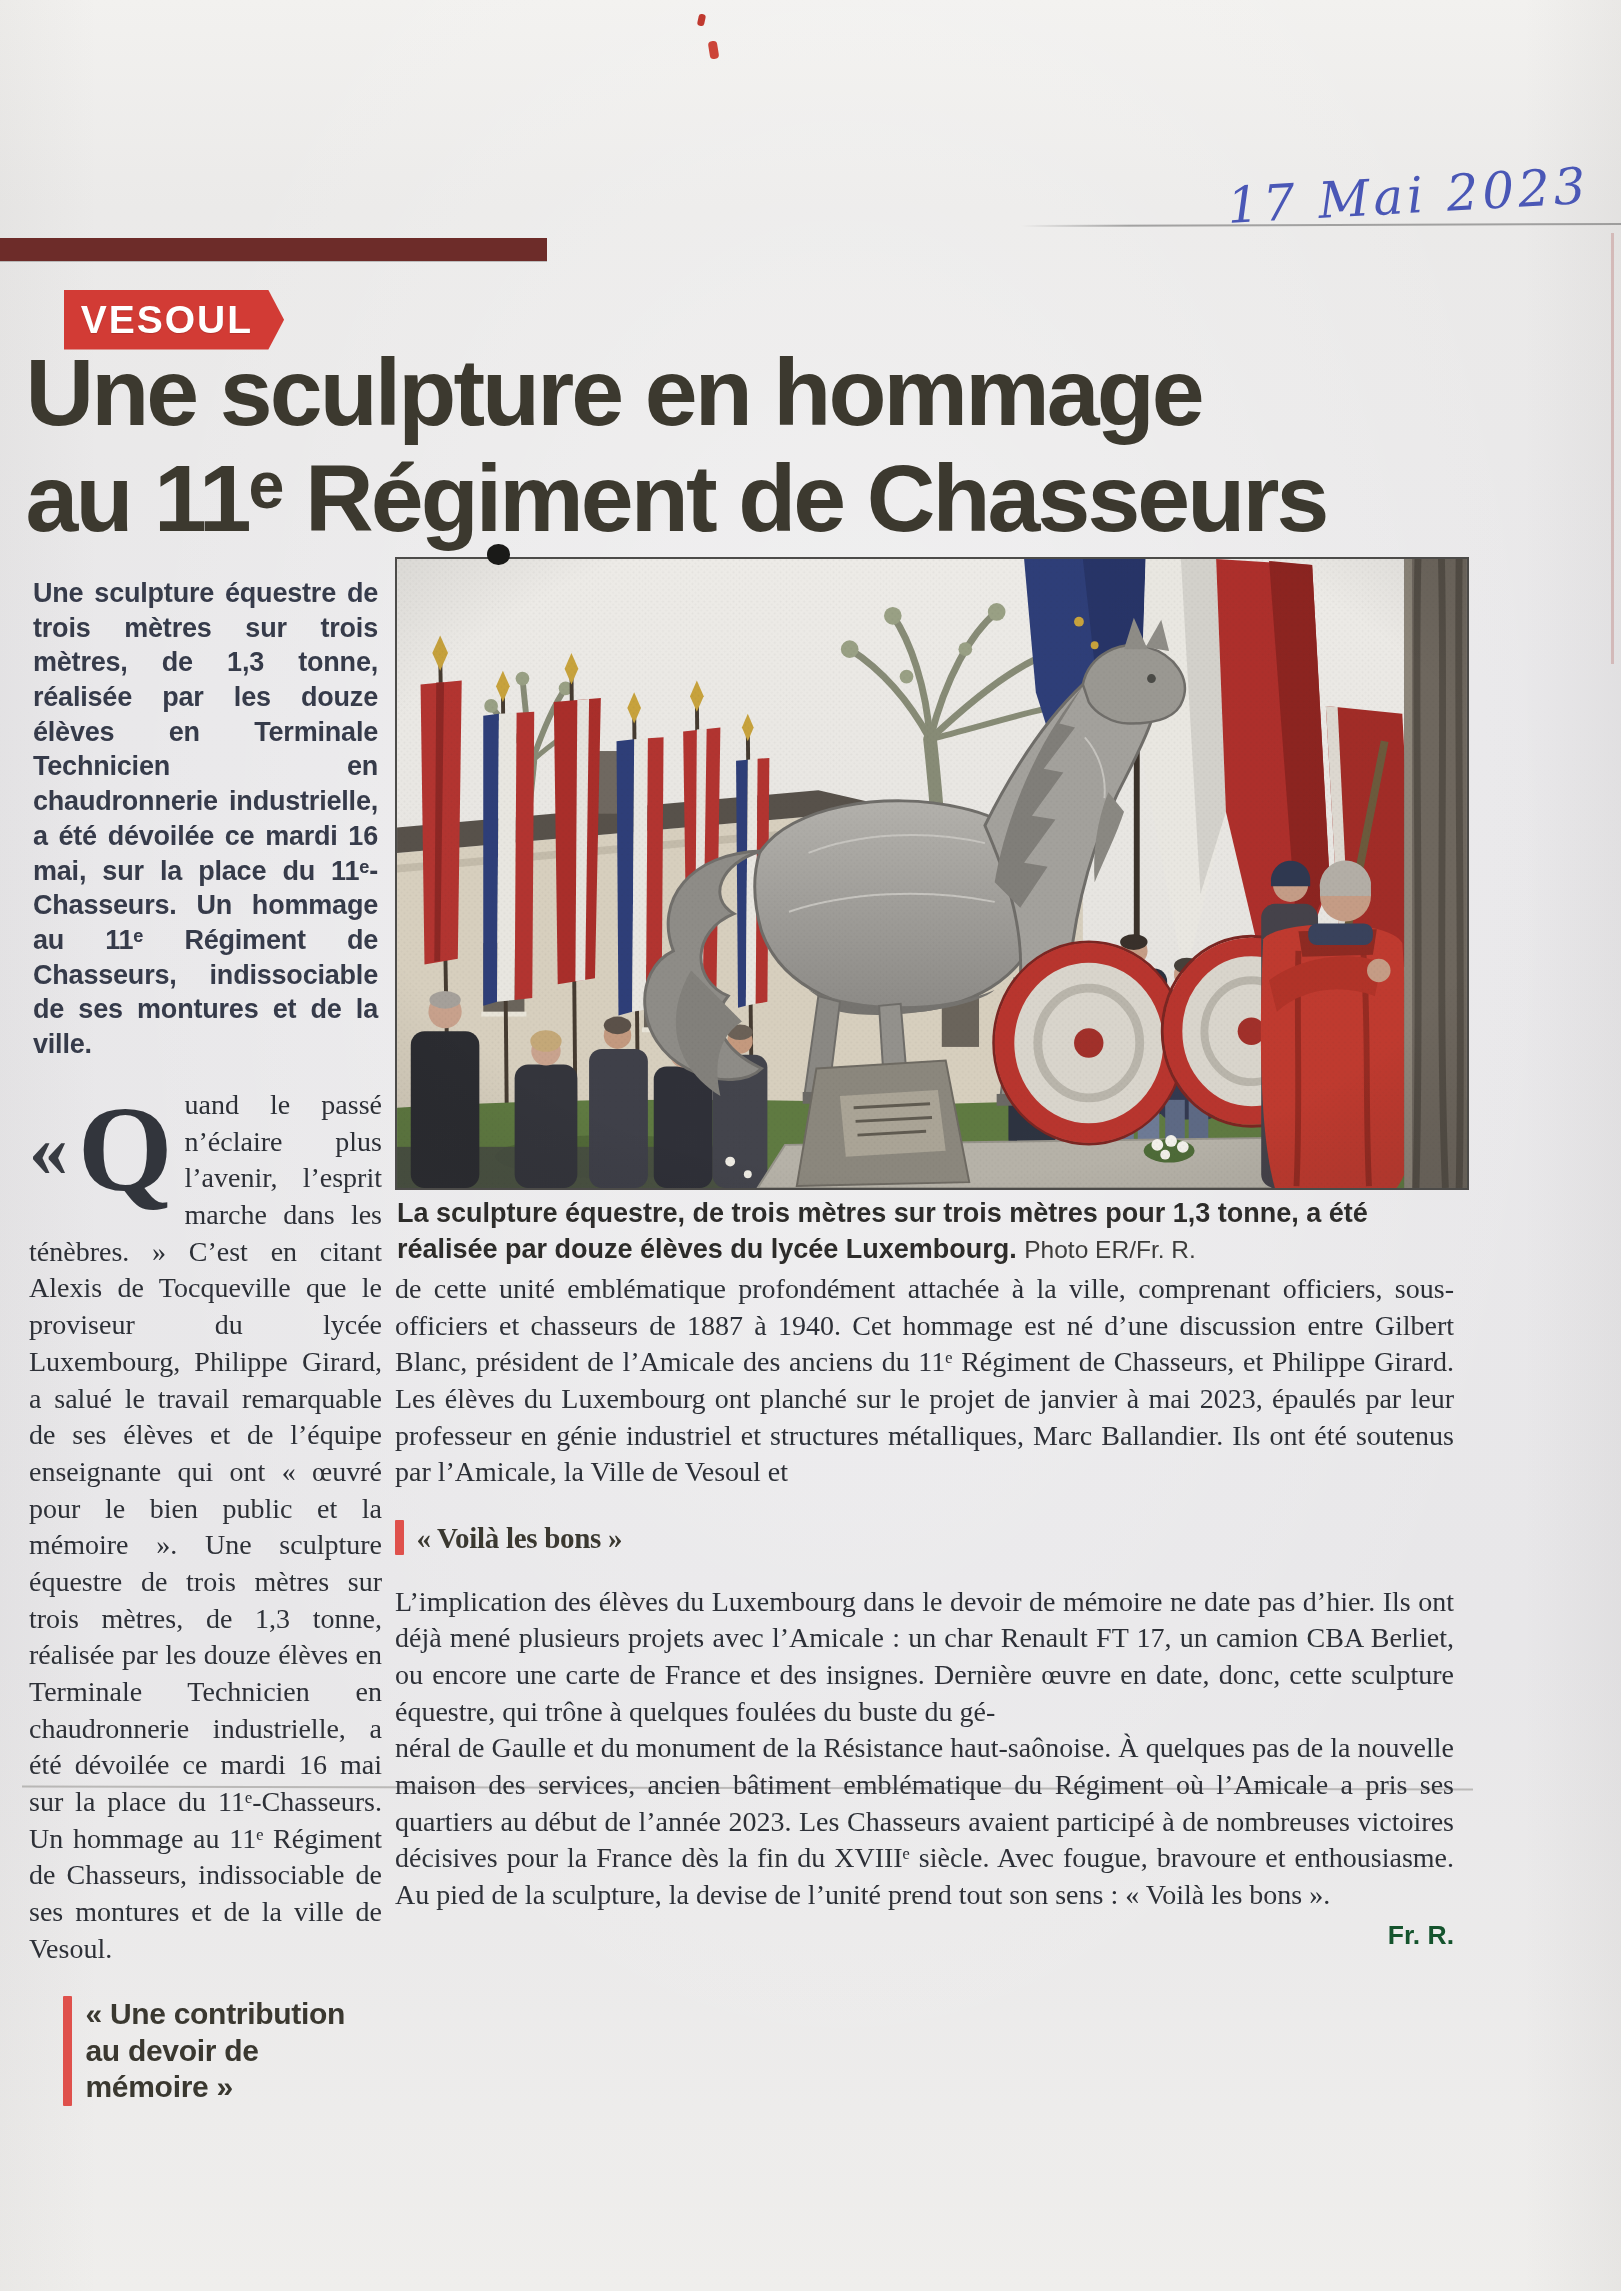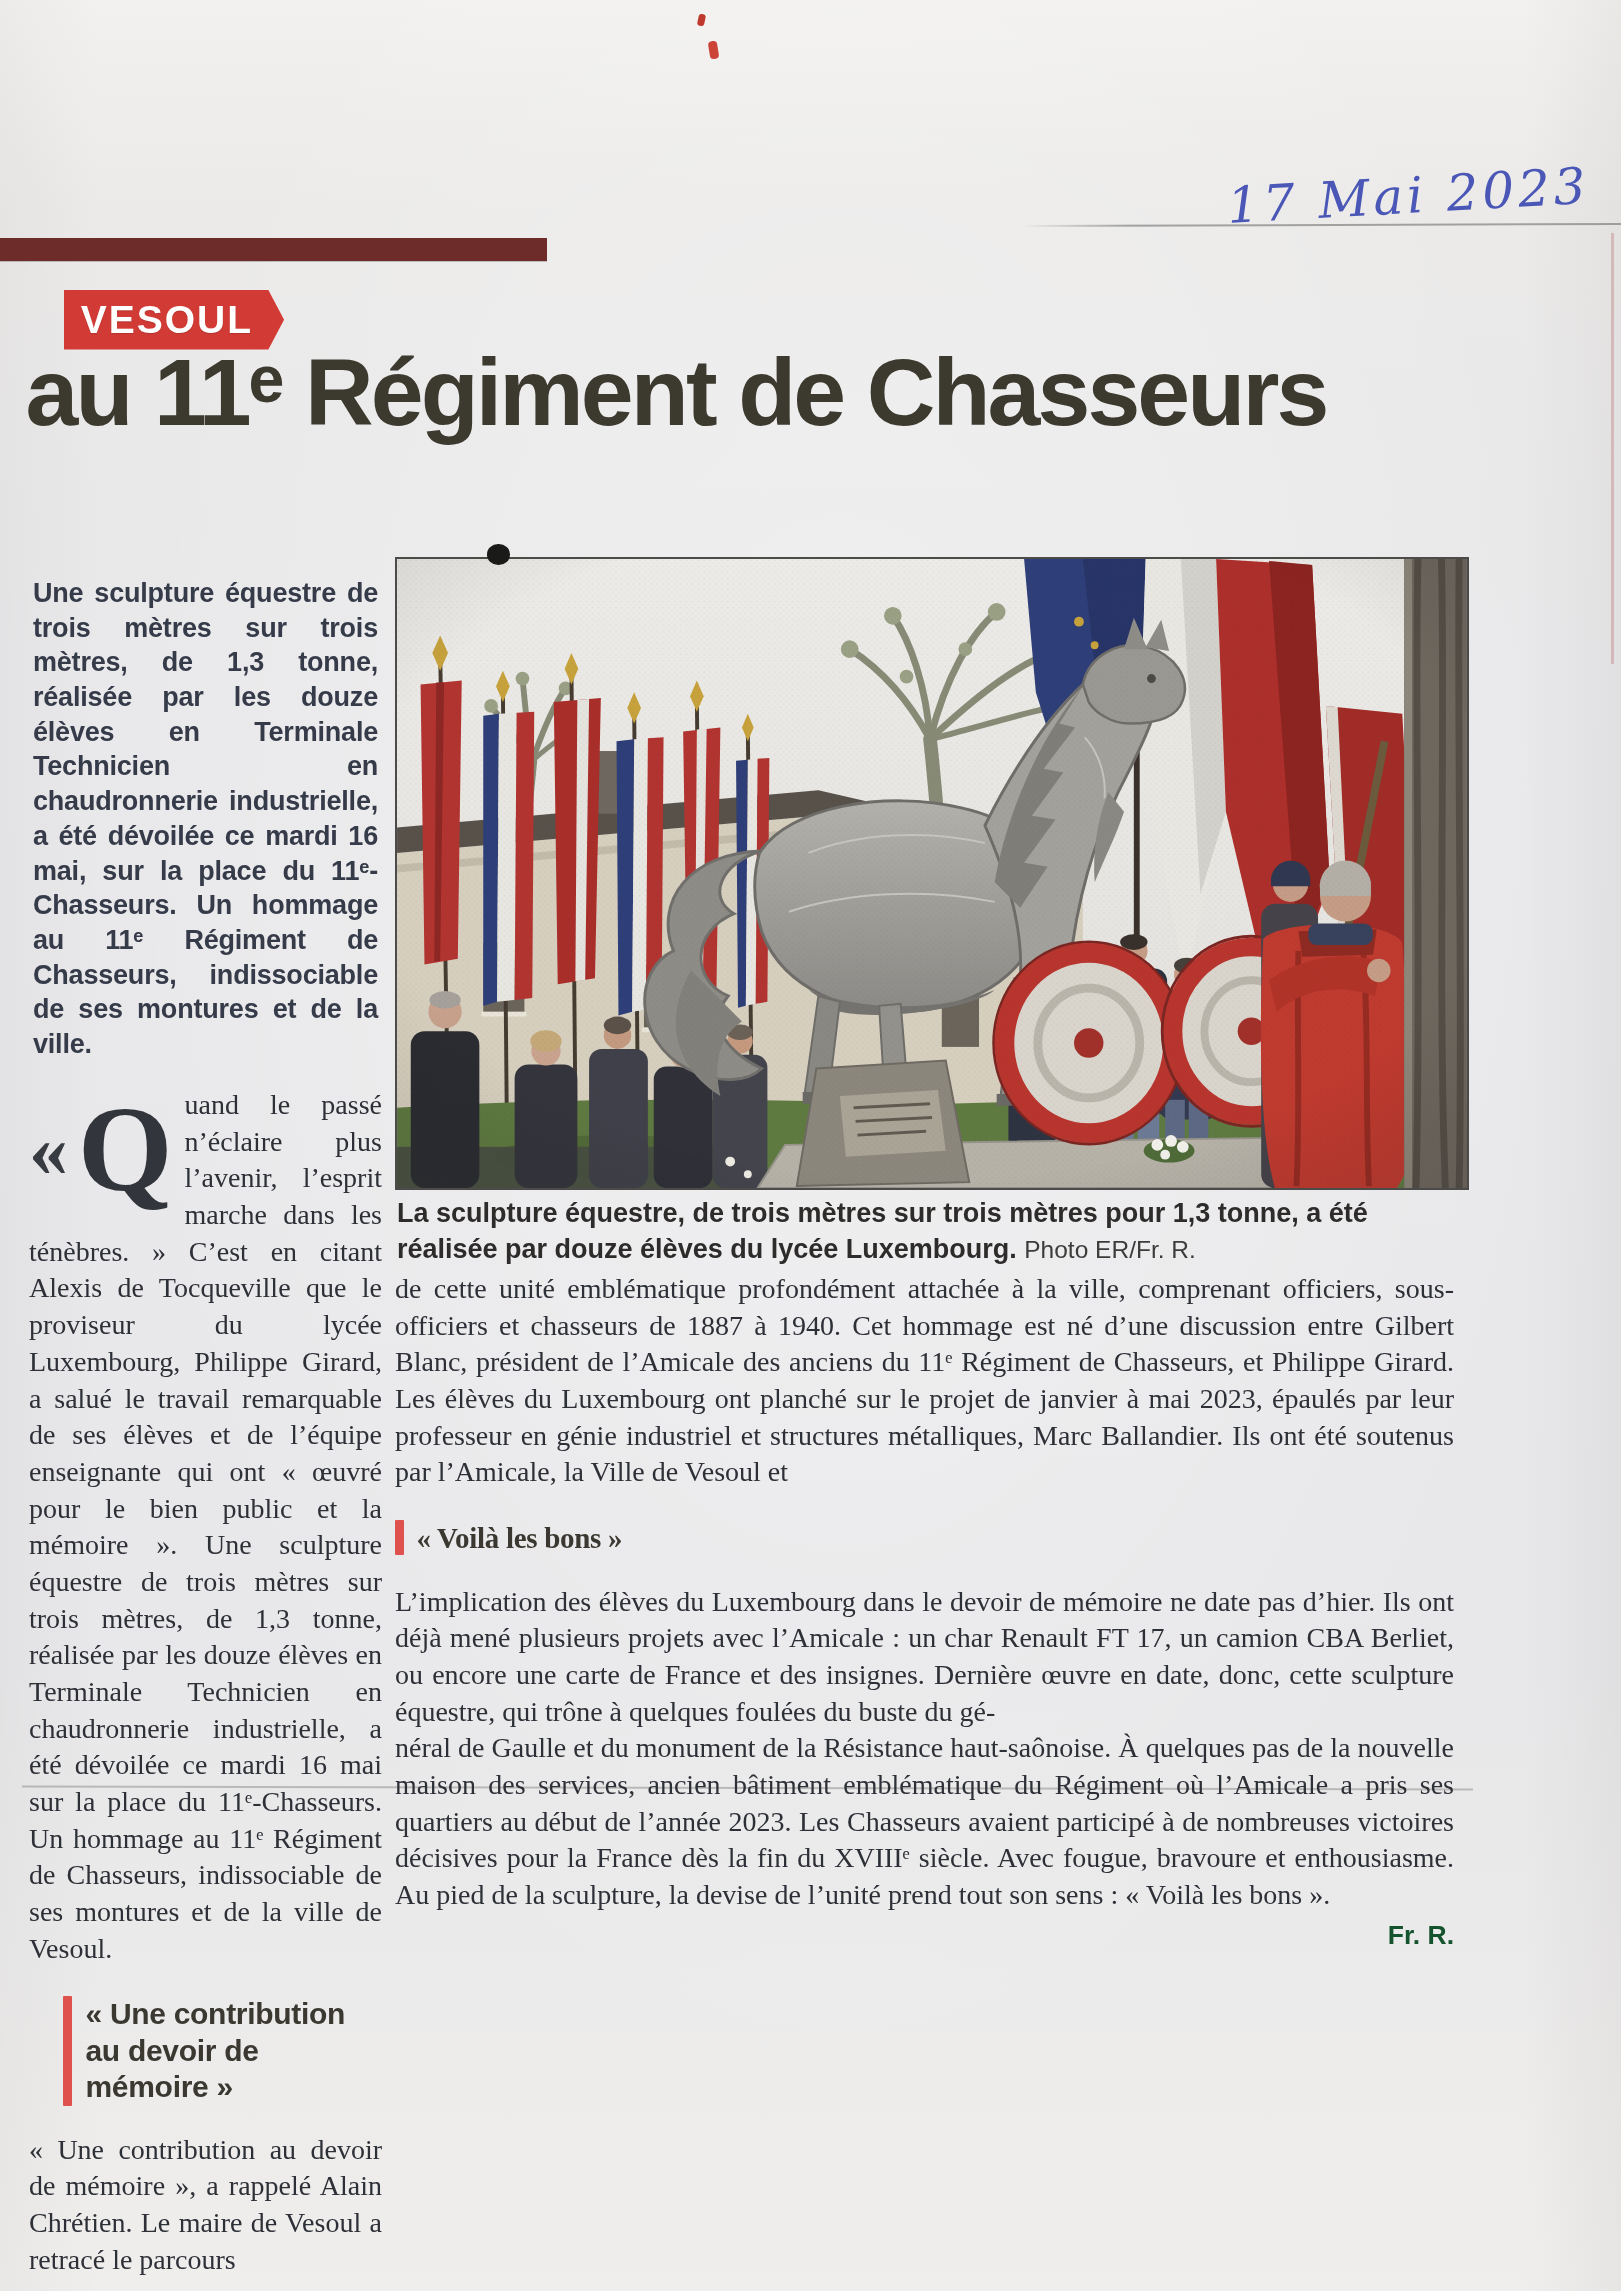--- a/index.html
+++ b/index.html
@@ -75,35 +75,35 @@
 <div class="clip-bottom-edge"></div>
 <div class="speck-red-1"></div>
 <div class="speck-red-2"></div>
 <div class="black-dot"></div>
 
 <div class="handwritten-date">17 Mai 2023</div>
 
 <div class="kicker-badge">VESOUL</div>
 
 <h1 class="headline" style="margin:0;">
+  <div>Une sculpture en hommage</div>
   <div>au 11ᵉ Régiment de Chasseurs</div>
 </h1>
 
 <div class="left-col">
   <p class="lede" style="margin:4px">Une sculpture équestre de trois mètres sur trois mètres, de 1,3 tonne, réalisée par les douze élèves en Terminale Technicien en chaudronnerie industrielle, a été dévoilée ce mardi 16 mai, sur la place du 11ᵉ-Chasseurs. Un hommage au 11ᵉ Régiment de Chasseurs, indissociable de ses montures et de la ville.</p>
   <div class="serif dropcap-para">
     <span class="open-quote">«</span>
     <span class="dropcap">Q</span>
     <span>uand le passé n’éclaire plus l’avenir, l’esprit marche dans les ténèbres. » C’est en citant Alexis de Tocqueville que le proviseur du lycée Luxembourg, Philippe Girard, a salué le travail remarquable de ses élèves et de l’équipe enseignante qui ont « œuvré pour le bien public et la mémoire ». Une sculpture équestre de trois mètres sur trois mètres, de 1,3 tonne, réalisée par les douze élèves en Terminale Technicien en chaudronnerie industrielle, a été dévoilée ce mardi 16 mai sur la place du 11ᵉ-Chasseurs. Un hommage au 11ᵉ Régiment de Chasseurs, indissociable de ses montures et de la ville de Vesoul.</span>
   </div>
   <div class="subhead">
     <div class="bar"></div>
     <div class="txt">« Une contribution au devoir de mémoire »</div>
   </div>
-  <p class="serif para2" style="margin-bottom:0">« Une contribution au devoir de mémoire », a rappelé Alain Chrétien. Le maire de Vesoul a retracé le parcours</p>
 </div>
 
 <div class="photo-frame">
 <svg width="1070" height="629" viewBox="0 0 1092 642" xmlns="http://www.w3.org/2000/svg">
   <defs>
     <linearGradient id="skyg" x1="0" y1="0" x2="0" y2="1">
       <stop offset="0" stop-color="#edebe7"></stop>
           <stop offset="1" stop-color="#e2e0dc"></stop>
     </linearGradient>
     <linearGradient id="metal" x1="0" y1="0" x2="0" y2="1">

